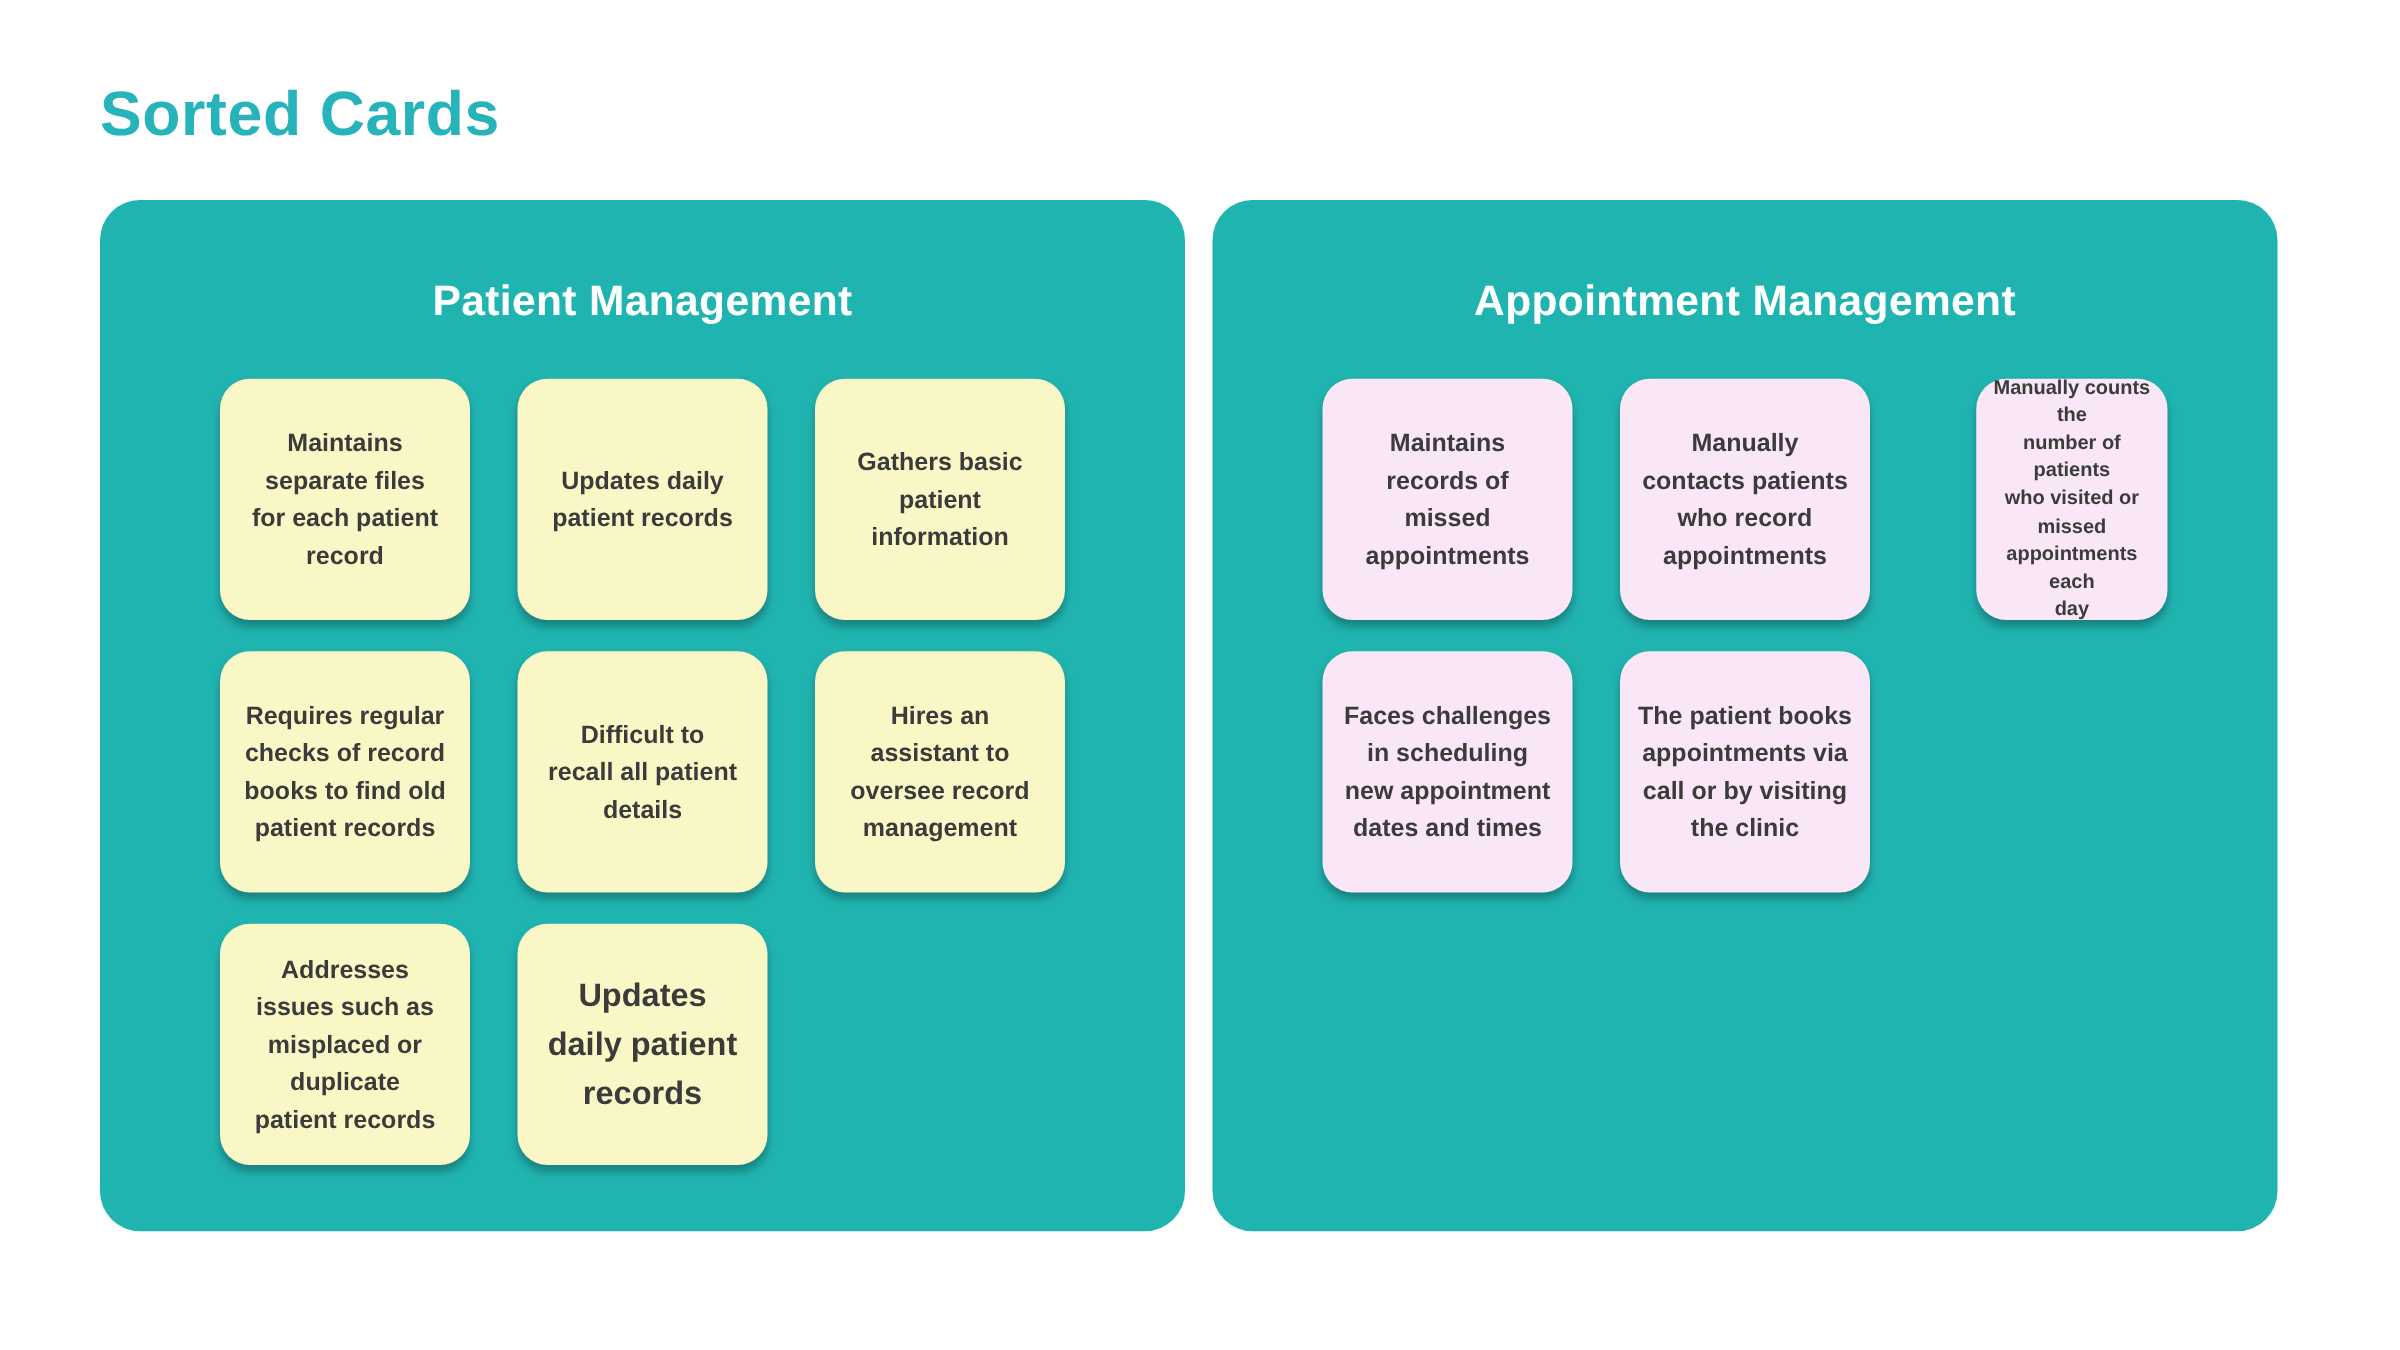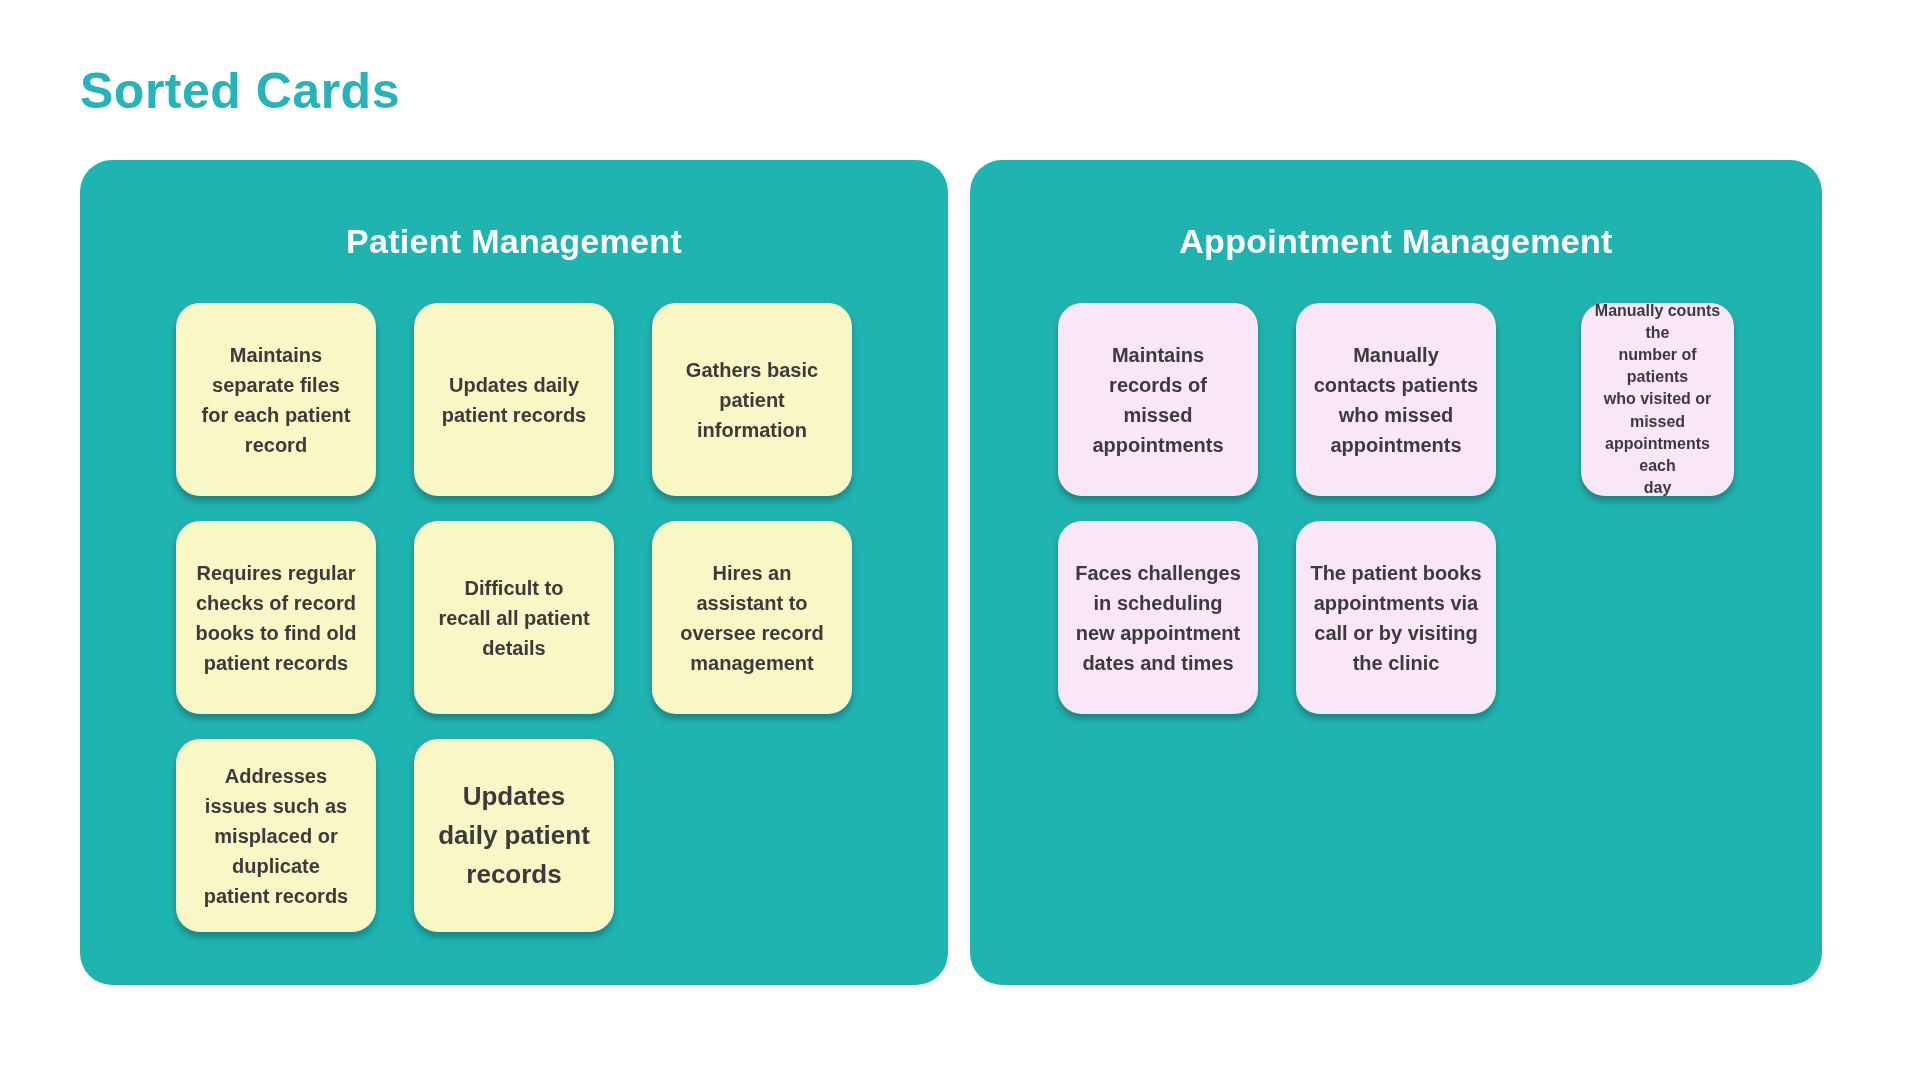--- a/index.html
+++ b/index.html
@@ -111,21 +111,21 @@
       </section>
       <section class="panel panel-pink">
         <h2 class="panel-title">Appointment Management</h2>
         <div class="card-grid">
           <div class="card">Maintains
 records of
 missed
 appointments</div>
           <div class="card">Manually
 contacts patients
-who missed
+who record
 appointments</div>
           <div class="card small">Manually counts the
 number of patients
 who visited or missed
 appointments each
 day</div>
           <div class="card">Faces challenges
 in scheduling
 new appointment
 dates and times</div>

